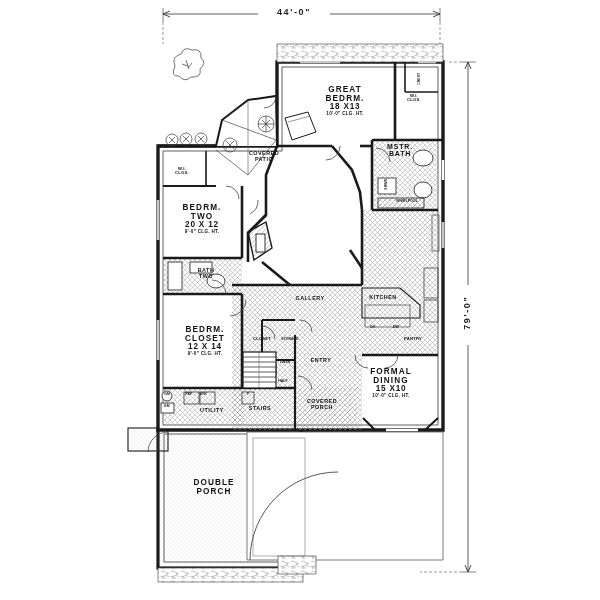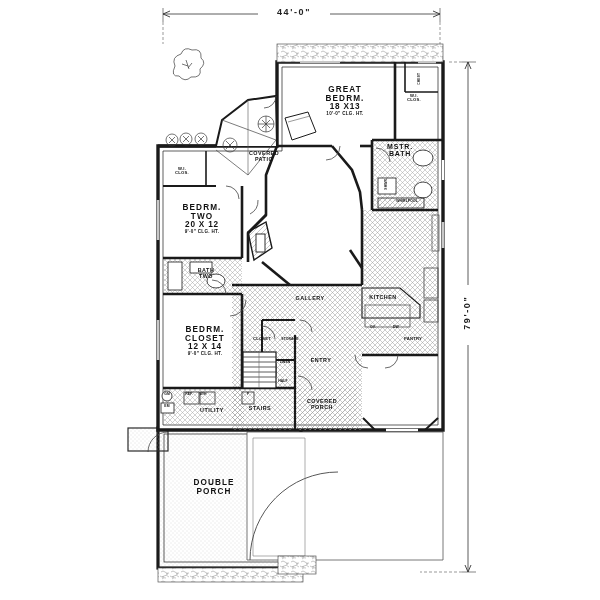--- a/index.html
+++ b/index.html
@@ -284,20 +284,26 @@
 
 <div class="lbl" style="left:165px;top:326px;width:80px;">
   <div class="rm-name">BEDRM.</div>
   <div class="rm-name">CLOSET</div>
   <div class="rm-dim">12 X 14</div>
   <div class="rm-clg">9'-0" CLG. HT.</div>
 </div>
 
 
 
+<div class="lbl" style="left:352px;top:368px;width:78px;">
+  <div class="rm-name">FORMAL</div>
+  <div class="rm-name">DINING</div>
+  <div class="rm-dim">15 X10</div>
+  <div class="rm-clg">10'-0" CLG. HT.</div>
+</div>
 
 <div class="lbl" style="left:174px;top:479px;width:80px;">
   <div class="rm-name">DOUBLE</div>
   <div class="rm-name">PORCH</div>
 </div>
 
 <div class="lbl sm" style="left:234px;top:151px;width:60px;">
   <div>COVERED</div>
   <div>PATIO</div>
 </div>

